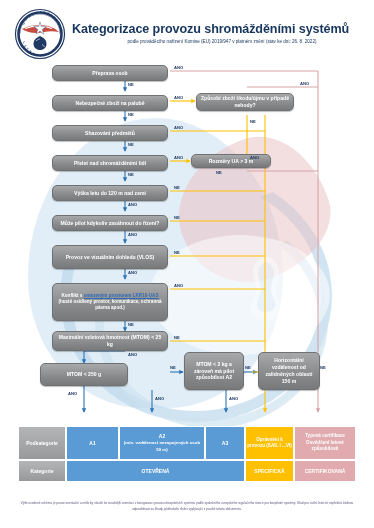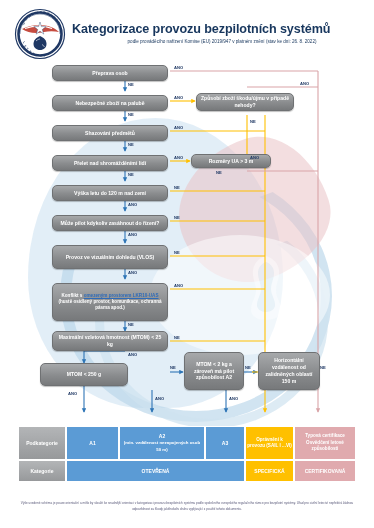--- a/index.html
+++ b/index.html
@@ -104,21 +104,21 @@
       <text transform="translate(10 38) rotate(52)">E</text>
       <text transform="translate(12 41) rotate(44)">T</text>
       <text transform="translate(15 44) rotate(34)">E</text>
       <text transform="translate(18 46.3) rotate(24)">C</text>
       <text transform="translate(22 48) rotate(12)">T</text>
       <text transform="translate(26 48.8) rotate(2)">V</text>
       <text transform="translate(30 48.6) rotate(-10)">Í</text>
     </g>
   </svg>
 
-  <div class="title">Kategorizace provozu bezpilotních systémů</div>
+  <div class="title">Kategorizace provozu shromážděními systémů</div>
   <div class="subtitle">podle prováděcího nařízení Komise (EU) 2019/947 v platném znění (stav ke dni: 26. 8. 2022)</div>
 
   <div class="fc">
 
     <svg class="lines" viewBox="0 0 374 360">
       <defs>
         <marker id="ab" markerWidth="5" markerHeight="5" refX="3.4" refY="2" orient="auto">
           <path d="M0 0 L4 2 L0 4 z" fill="#2e75b6"></path>
         </marker>
         <marker id="ay" markerWidth="5" markerHeight="5" refX="3.4" refY="2" orient="auto">

